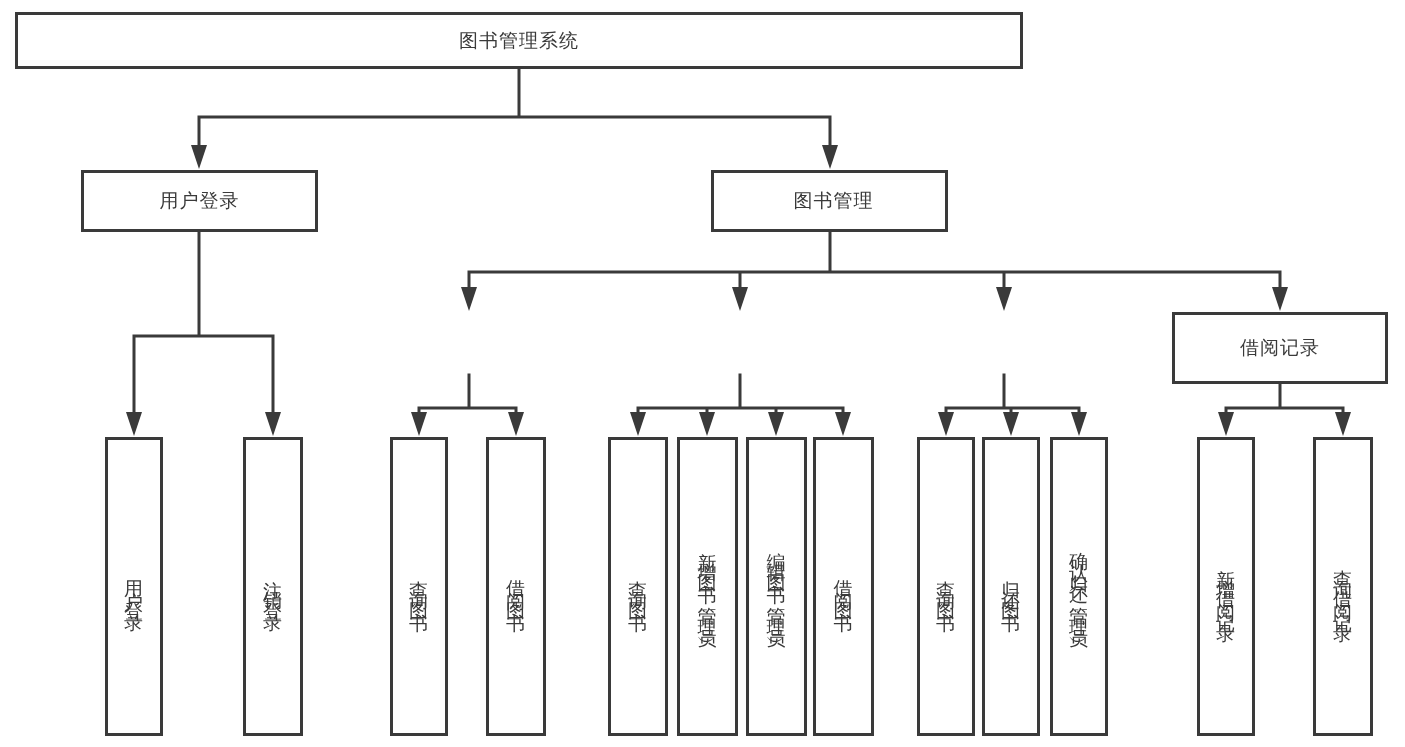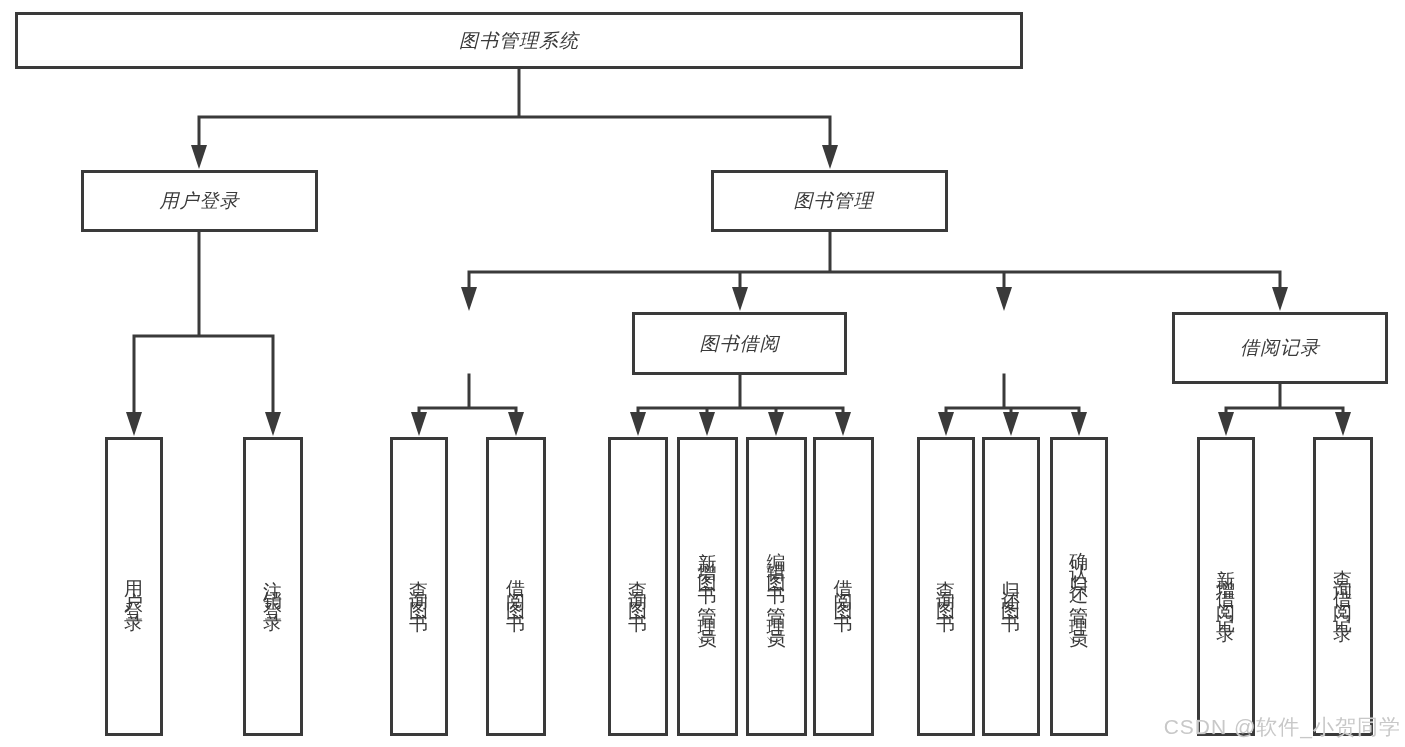--- a/index.html
+++ b/index.html
@@ -13,21 +13,20 @@
   #connectors{position:absolute;left:0;top:0;pointer-events:none;}
   .hbox{
     position:absolute;
     box-sizing:border-box;
     border:3px solid #3a3a3a;
     background:#ffffff;
     display:flex;align-items:center;justify-content:center;
     font-size:19px;color:#3a3a3a;
     letter-spacing:1px;
     white-space:nowrap;
-    font-style:italic;
   }
   .vbox{
     position:absolute;
     top:437px;height:299px;
     box-sizing:border-box;
     border:3px solid #3a3a3a;
     background:#ffffff;
     display:flex;align-items:center;justify-content:center;
     writing-mode:vertical-rl;
     text-orientation:mixed;
@@ -66,35 +65,33 @@
              M630,412H646L638,436Z M699,412H715L707,436Z M768,412H784L776,436Z M835,412H851L843,436Z
              M938,412H954L946,436Z M1003,412H1019L1011,436Z M1071,412H1087L1079,436Z
              M1218,412H1234L1226,436Z M1335,412H1351L1343,436Z" fill="#3a3a3a" stroke="none"></path>
   </svg>
 
   <div class="hbox" style="left:15px;top:12px;width:1008px;height:57px;">图书管理系统</div>
 
   <div class="hbox" style="left:81px;top:170px;width:237px;height:62px;">用户登录</div>
   <div class="hbox" style="left:711px;top:170px;width:237px;height:62px;padding-left:8px;">图书管理</div>
 
-  <div class="hbox" style="left:632px;top:312px;width:215px;height:63px;">图书借阅</div>
   <div class="hbox" style="left:1172px;top:312px;width:216px;height:72px;">借阅记录</div>
 
   <div class="vbox" style="left:105px;width:58px;">用户登录</div>
   <div class="vbox" style="left:243px;width:60px;">注销登录</div>
 
   <div class="vbox" style="left:390px;width:58px;">查询图书</div>
   <div class="vbox" style="left:486px;width:60px;">借阅图书</div>
 
   <div class="vbox" style="left:608px;width:60px;">查询图书</div>
   <div class="vbox" style="left:677px;width:61px;">新增图书（管理员）</div>
   <div class="vbox" style="left:746px;width:61px;">编辑图书（管理员）</div>
   <div class="vbox" style="left:813px;width:61px;">借阅图书</div>
 
   <div class="vbox" style="left:917px;width:58px;">查询图书</div>
   <div class="vbox" style="left:982px;width:58px;">归还图书</div>
   <div class="vbox" style="left:1050px;width:58px;">确认归还（管理员）</div>
 
   <div class="vbox" style="left:1197px;width:58px;">新增借阅记录</div>
   <div class="vbox" style="left:1313px;width:60px;">查询借阅记录</div>
 
-  <div class="watermark">CSDN @软件_小贺同学</div>
 </div>
 
 </body></html>

